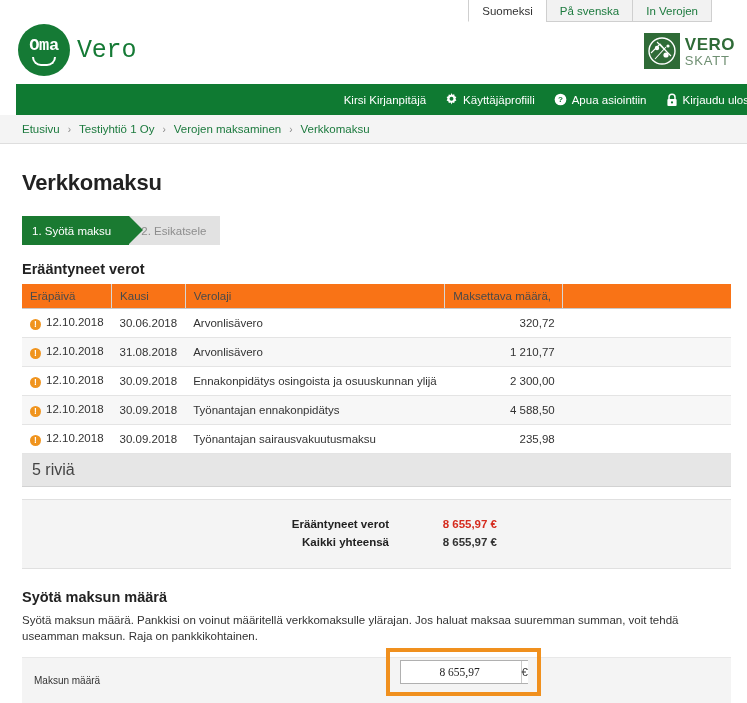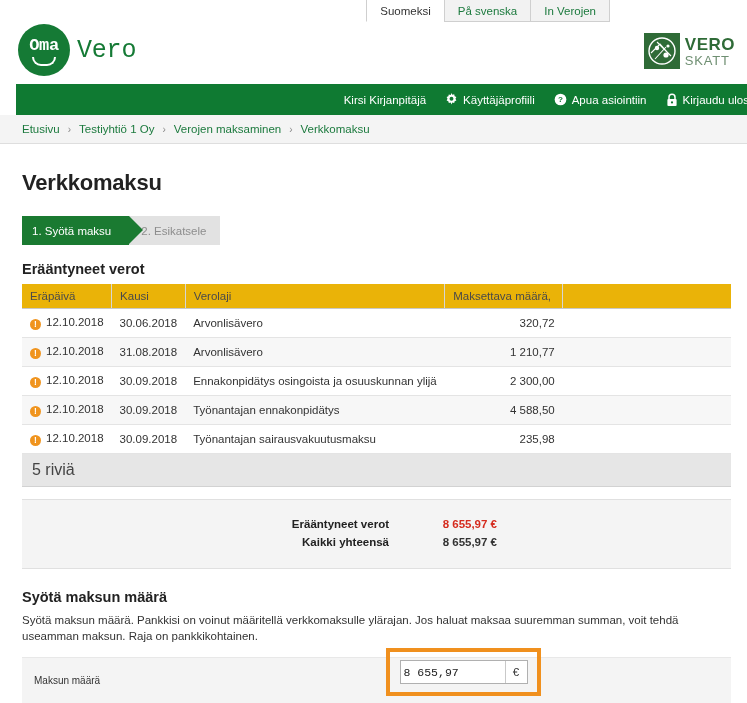--- a/index.html
+++ b/index.html
@@ -9,21 +9,21 @@
     width: 747px; height: 703px;
     background: #ffffff;
     font-family: "Liberation Sans", sans-serif;
     color: #333333;
     overflow: hidden;
   }
   .page { position: relative; width: 747px; height: 703px; background:#fff; }
 
   
   .lang-bar {
-    position:absolute; top:0; left:0; width:610px; height:22px;
+    position:absolute; top:0; left:0; width:712px; height:22px;
     display:flex; justify-content:flex-end;
   }
   .lang-tab {
     font-size: 11.5px; line-height: 22px; height:22px;
     padding: 0 13px;
     border-left: 1px solid #cfcfcf;
     border-bottom: 1px solid #cfcfcf;
     background: #f2f2f2;
     color: #1c7a3e;
     cursor: pointer;
@@ -113,21 +113,21 @@
 
   
   h2.sec {
     margin:20px 0 7px 22px; font-size:14.5px; font-weight:bold; color:#222;
   }
 
   
   .tbl-wrap { margin:0 16px 0 22px; }
   table.taxes { width:709px; border-collapse:collapse; font-size:11.5px; }
   table.taxes thead th {
-    background:#eab308; color:#4a4a4a; font-weight:normal; text-align:left;
+    background:#f97316; color:#4a4a4a; font-weight:normal; text-align:left;
     padding:6px 8px; border-right:1px solid #d6d6d6;
     border-bottom:1px solid #c8c8c8; height:24px;
   }
   table.taxes thead th.blank { border-right:none; }
   table.taxes tbody td {
     padding:7px 8px; border-bottom:1px solid #e4e4e4; color:#333;
     vertical-align:middle; height:25px;
   }
   table.taxes tbody tr:nth-child(even) td { background:#f7f7f7; }
   td.c-date { white-space:nowrap; padding-left:6px; }
@@ -171,23 +171,23 @@
     position:absolute; left:364px; top:-10px;
     border:4px solid #f0901e; background:transparent;
     width:155px; height:48px; display:flex; align-items:center;
     justify-content:center;
   }
   .amt-input-wrap {
     display:flex; align-items:center; background:#fff;
     border:1px solid #b0b0b0; height:24px; width:128px;
   }
   .amt-input {
-    border:none; outline:none; background:transparent; text-align:left;
-    font-family:Liberation Mono, monospace; font-size:11.5px; color:#222;
-    width:104px; height:22px; padding:0 5px 0 3px;
+    border:none; outline:none; background:transparent; text-align:center;
+    font-family:Liberation Serif, serif; font-size:11.5px; color:#222;
+    width:120px; height:22px; padding:0 5px 0 3px;
   }
   .amt-euro {
     font-size:11.5px; color:#333; border-left:1px solid #c9c9c9;
     width:22px; text-align:center; line-height:22px; height:22px;
     background:#fff;
   }
 </style>
 </head>
 <body>
 

